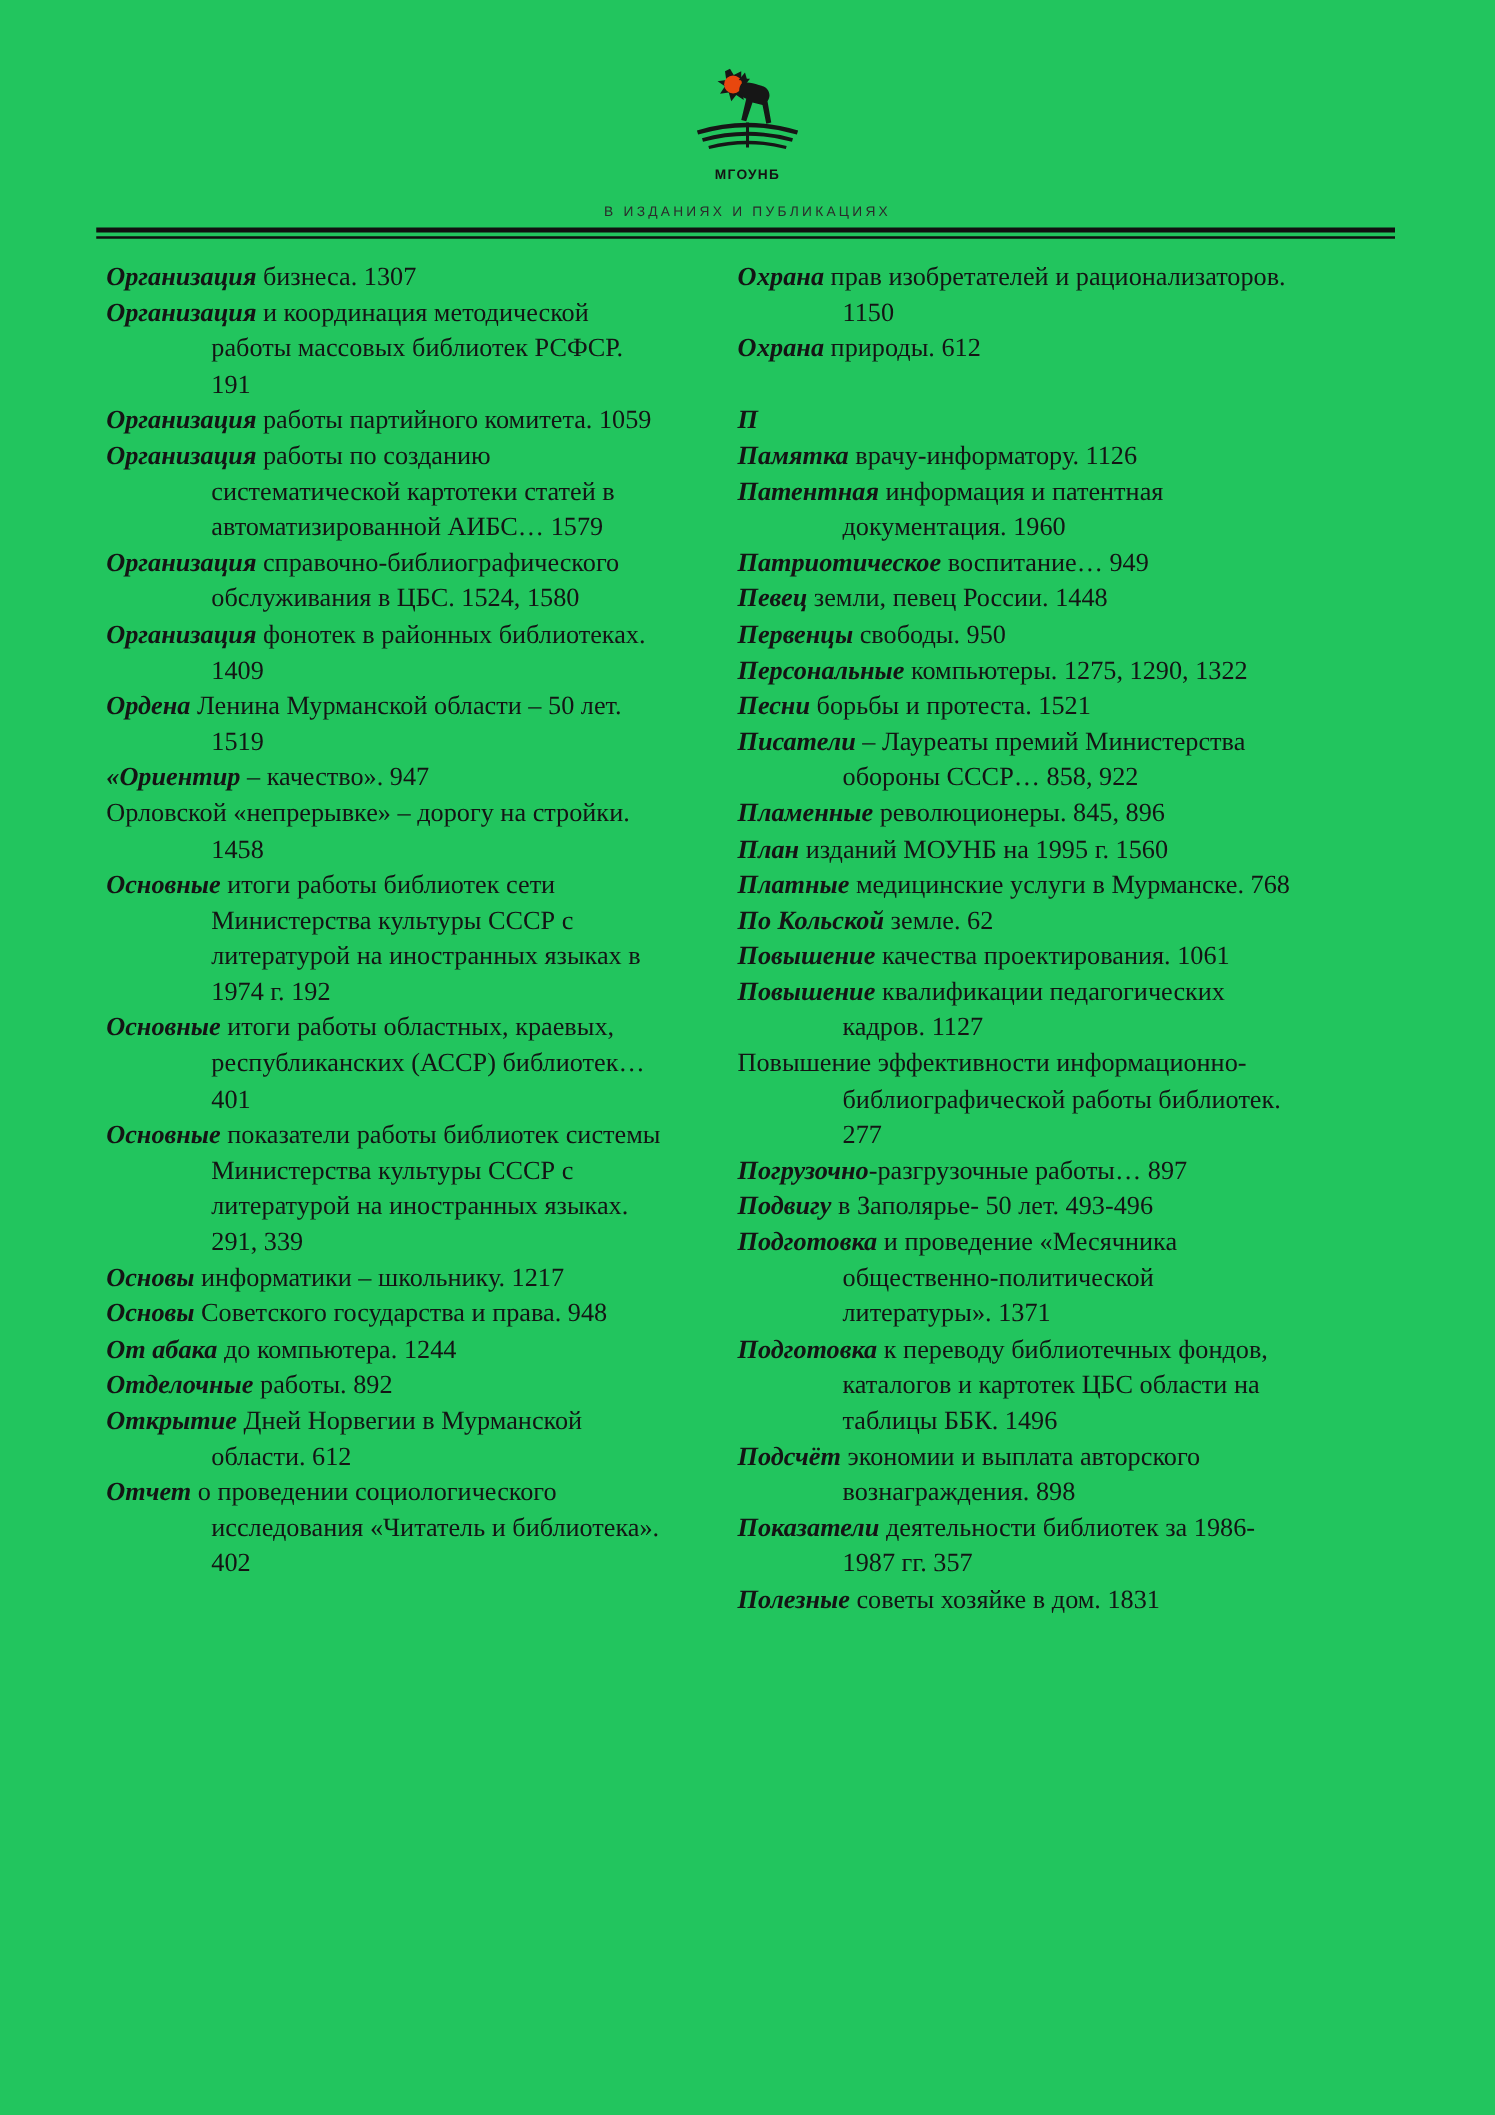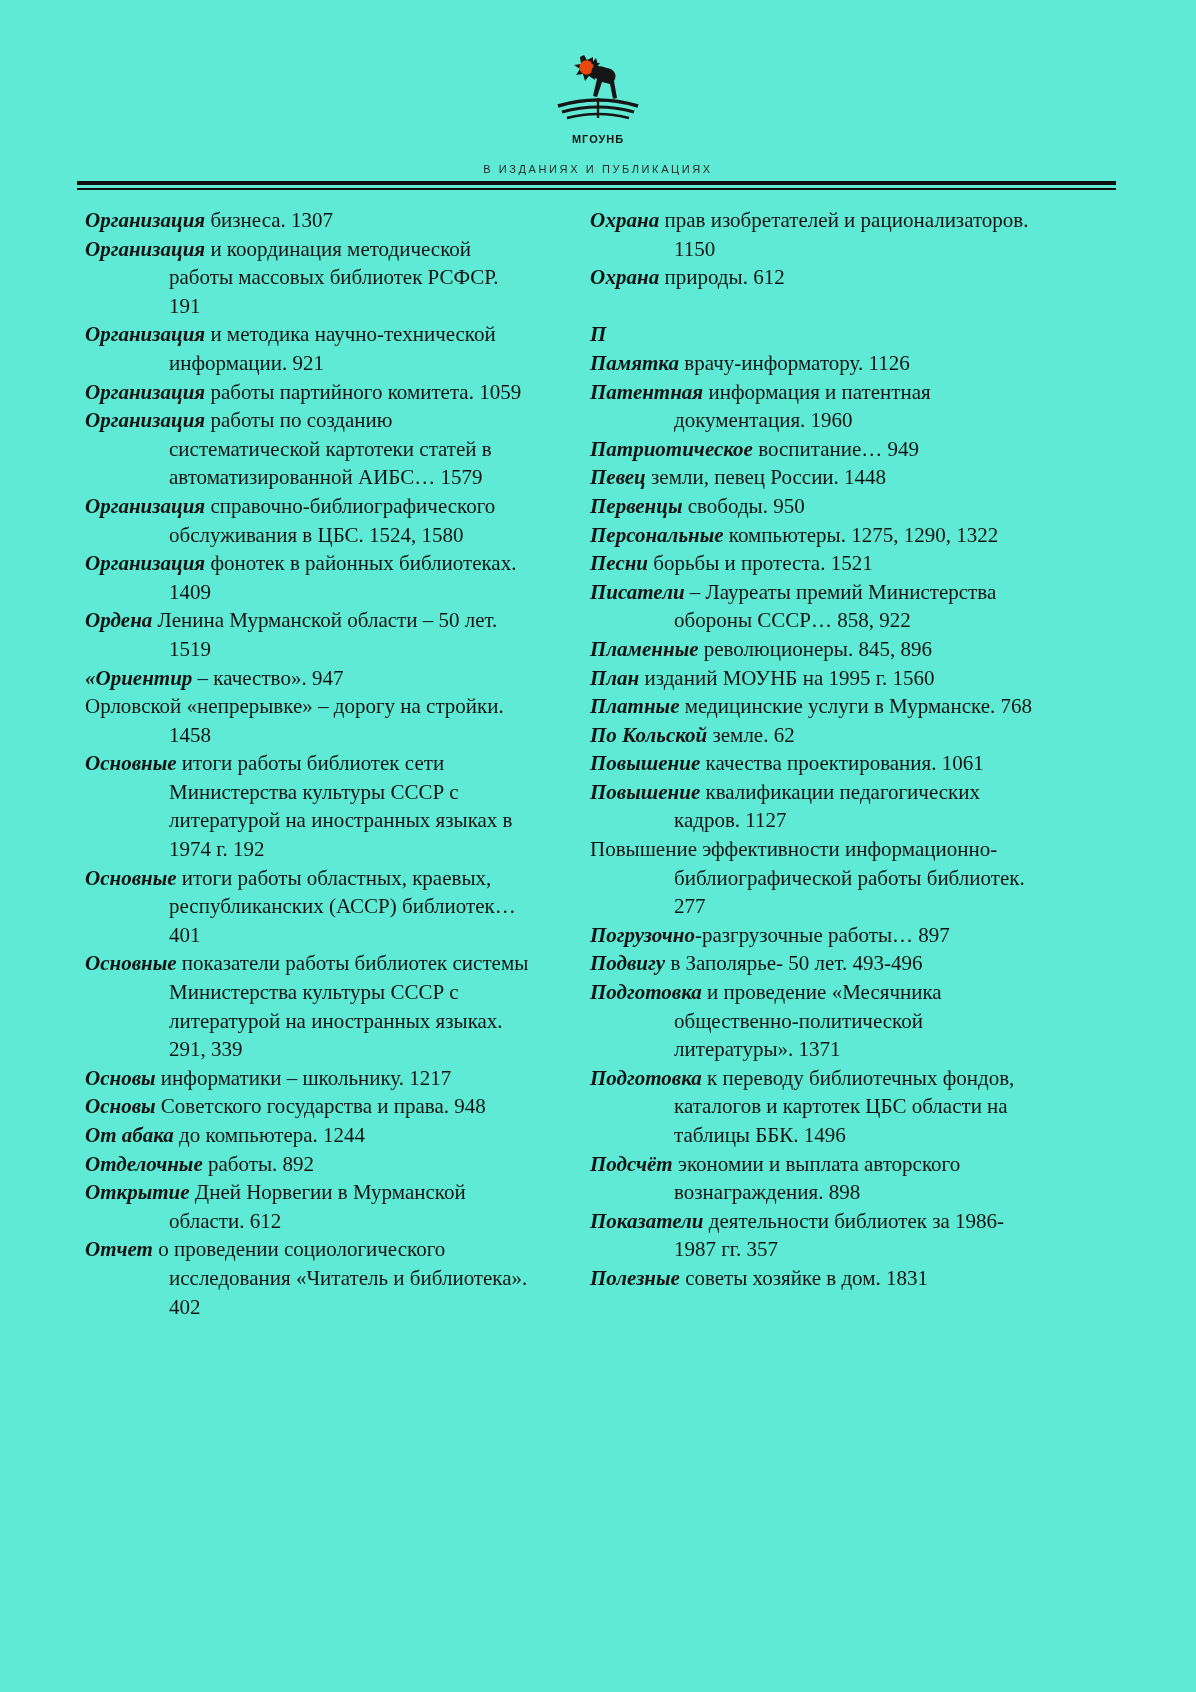--- a/index.html
+++ b/index.html
@@ -1,17 +1,17 @@
 <!DOCTYPE html>
 <html><head>
 <meta charset="utf-8">
 <style>
   html,body{margin:0;padding:0;background:#ffffff;}
   .page{
-    width:1196px;height:1692px;background:#5eead4;
+    width:1196px;height:1692px;background:#22c55e;
     font-family:"Liberation Serif","DejaVu Serif",serif;
     color:#141414;position:relative;overflow:hidden;
   }
   header{text-align:center;padding-top:54px;}
   .logo-wrap{display:inline-block;}
   .logo-caption{
     font-family:"Liberation Sans","DejaVu Sans",sans-serif;
     font-weight:bold;font-size:11px;letter-spacing:1px;margin-top:1px;
   }
   .subtitle{
@@ -60,21 +60,20 @@
       <div class="logo-caption">МГОУНБ</div>
     </div>
     <div class="subtitle">В ИЗДАНИЯХ И ПУБЛИКАЦИЯХ</div>
     <div class="rule"></div>
   </header>
 
   <main class="columns">
     <div class="col" id="col-left">
         <div class="entry"><span class="hw">Организация</span><span> бизнеса. 1307</span></div>
         <div class="entry"><span class="hw">Организация</span><span> и координация методической работы массовых библиотек РСФСР. 191</span></div>
-        <div class="entry"><span class="hw">Организация</span><span> и методика научно-технической информации. 921</span></div>
         <div class="entry"><span class="hw">Организация</span><span> работы партийного комитета. 1059</span></div>
         <div class="entry"><span class="hw">Организация</span><span> работы по созданию систематической картотеки статей в автоматизированной АИБС… 1579</span></div>
         <div class="entry"><span class="hw">Организация</span><span> справочно-библиографического обслуживания в ЦБС. 1524, 1580</span></div>
         <div class="entry"><span class="hw">Организация</span><span> фонотек в районных библиотеках. 1409</span></div>
         <div class="entry"><span class="hw">Ордена</span><span> Ленина Мурманской области – 50 лет. 1519</span></div>
         <div class="entry"><span class="hw">«Ориентир</span><span> – качество». 947</span></div>
         <div class="entry"><span>Орловской «непрерывке» – дорогу на стройки. 1458</span></div>
         <div class="entry"><span class="hw">Основные</span><span> итоги работы библиотек сети Министерства культуры СССР с литературой на иностранных языках в 1974 г. 192</span></div>
         <div class="entry"><span class="hw">Основные</span><span> итоги работы областных, краевых, республиканских (АССР) библиотек… 401</span></div>
         <div class="entry"><span class="hw">Основные</span><span> показатели работы библиотек системы Министерства культуры СССР с литературой на иностранных языках. 291, 339</span></div>

